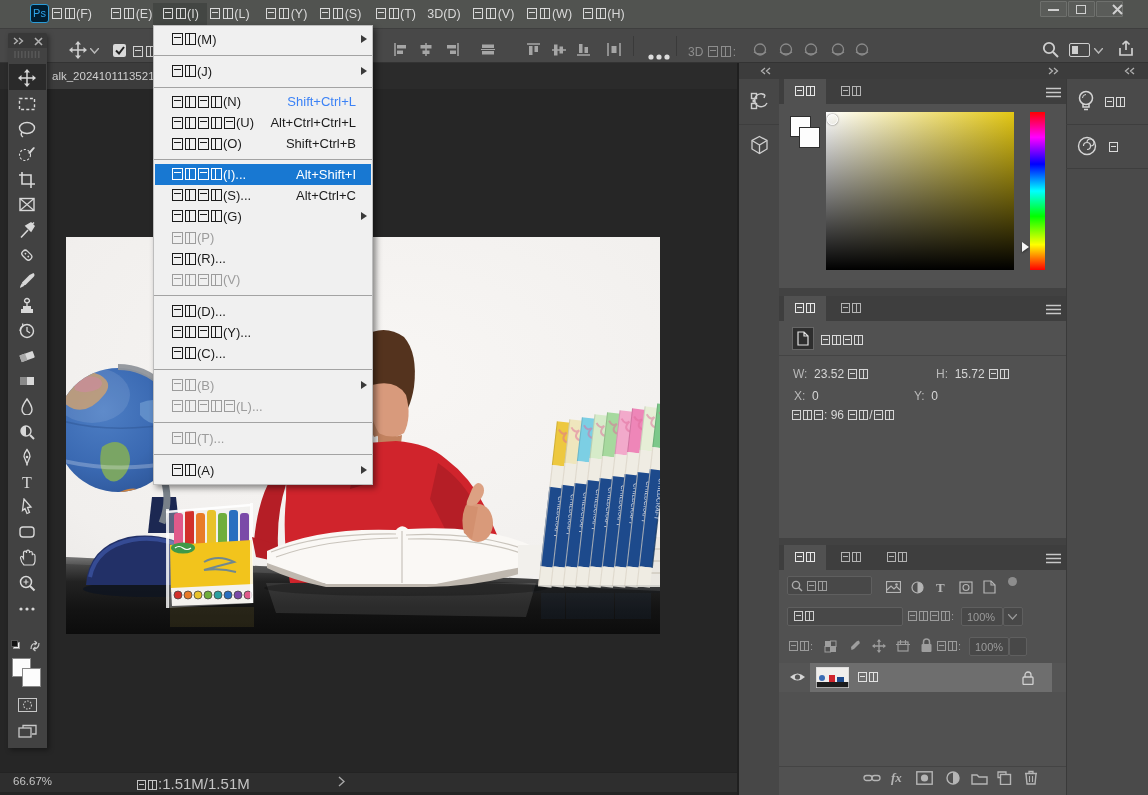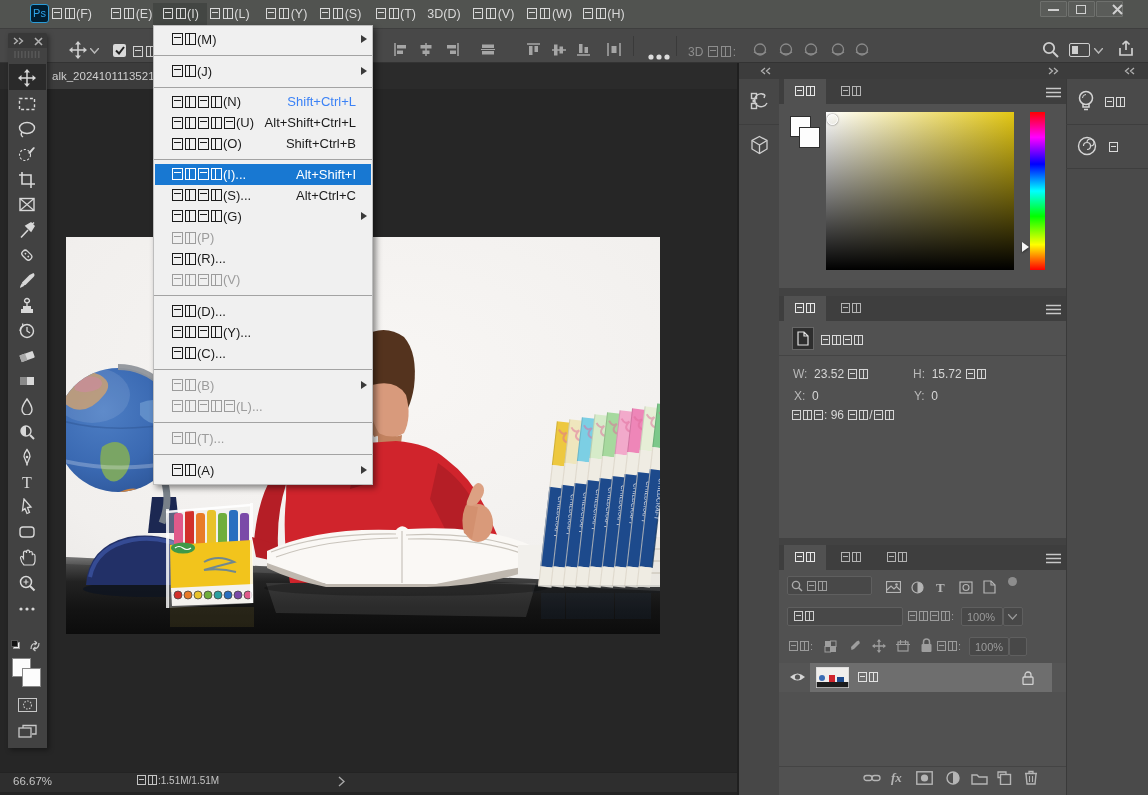--- a/index.html
+++ b/index.html
@@ -136,21 +136,21 @@
     </svg>
 <svg class="abs" style="left:1117px;top:40px" width="18" height="18">
       <path d="M3,8 V15 H15 V8" fill="none" stroke="#cfcfcf" stroke-width="1.7"></path>
       <path d="M9,1 V10 M9,1 L5.5,4.5 M9,1 L12.5,4.5" stroke="#cfcfcf" stroke-width="1.7" fill="none"></path>
     </svg>
 <div class="abs" style="left:0;top:63px;width:737px;height:26px;background:#2b2b2b"></div>
 <div class="abs" style="left:47px;top:63px;width:118px;height:26px;background:#3c3c3c;color:#cfcfcf;font-size:11.5px;line-height:26px;padding-left:5px;overflow:hidden;white-space:nowrap">alk_2024101113521</div>
 <div class="abs" style="left:0;top:89px;width:737px;height:683px;background:#262626"></div>
 <div class="abs" style="left:0;top:772px;width:737px;height:20px;background:#2e2e2e;border-top:1px solid #232323"></div>
 <div class="abs" style="left:13px;top:775px;color:#c4c4c4;font-size:11.5px">66.67%</div>
-<div class="abs" style="left:136px;top:775px;color:#c4c4c4;font-size:10px;white-space:nowrap"><i class="h s"></i><i class="g s"></i>:1.51M/1.51M</div>
+<div class="abs" style="left:136px;top:775px;color:#c4c4c4;font-size:15px;white-space:nowrap"><i class="h s"></i><i class="g s"></i>:1.51M/1.51M</div>
 <svg class="abs" style="left:338px;top:776px" width="7" height="11">
       <path d="M1,1 L6,5.5 L1,10" fill="none" stroke="#a8a8a8" stroke-width="1.4"></path>
     </svg>
 <div class="abs" style="left:0;top:792px;width:737px;height:3px;background:#242424"></div>
 
 <svg class="abs" style="left:66px;top:237px" width="594" height="397" viewBox="0 0 594 397">
 <defs>
 <radialGradient id="wall" cx="0.55" cy="0.35" r="0.9">
  <stop offset="0" stop-color="#f8f6f4"></stop>
           <stop offset="0.7" stop-color="#f1efed"></stop>
@@ -559,21 +559,21 @@
     </svg>
 <div class="abs" style="left:779px;top:321px;width:287px;height:217px;background:#515151"></div>
 <div class="abs" style="left:792px;top:327px;width:22px;height:23px;background:#2e2e2e;border:1px solid #666"></div>
 <svg class="abs" style="left:797px;top:331px" width="12" height="15">
       <path d="M1,1 H7 L11,5 V14 H1 Z M7,1 V5 H11" fill="none" stroke="#e0e0e0" stroke-width="1.2"></path>
     </svg>
 <div class="abs" style="left:820px;top:333px;color:#dadada;font-size:12px;white-space:nowrap"><i class="h s"></i><i class="g s"></i><i class="h s"></i><i class="g s"></i></div>
 <div class="abs" style="left:779px;top:355px;width:287px;height:1px;background:#444"></div>
 <div class="abs" style="left:786px;top:322px;width:273px;height:1px;background:#5e5e5e;opacity:0"></div>
 <div class="abs" style="left:793px;top:367px;color:#d6d6d6;font-size:12px;white-space:nowrap"><span style="color:#b9b9b9">W:</span>&nbsp; 23.52 <i class="h s"></i><i class="g s"></i></div>
-<div class="abs" style="left:913px;top:367px;color:#d6d6d6;font-size:12px;white-space:nowrap"><span style="color:#b9b9b9">H:</span>&nbsp; 15.72 <i class="h s"></i><i class="g s"></i></div>
+<div class="abs" style="left:936px;top:367px;color:#d6d6d6;font-size:12px;white-space:nowrap"><span style="color:#b9b9b9">H:</span>&nbsp; 15.72 <i class="h s"></i><i class="g s"></i></div>
 <div class="abs" style="left:794px;top:389px;color:#d6d6d6;font-size:12px;white-space:nowrap"><span style="color:#b9b9b9">X:</span>&nbsp; 0</div>
 <div class="abs" style="left:914px;top:389px;color:#d6d6d6;font-size:12px;white-space:nowrap"><span style="color:#b9b9b9">Y:</span>&nbsp; 0</div>
 <div class="abs" style="left:791px;top:408px;color:#d6d6d6;font-size:12px;white-space:nowrap"><i class="h s"></i><i class="g s"></i><i class="h s"></i>: 96 <i class="h s"></i><i class="g s"></i>/<i class="h s"></i><i class="g s"></i></div>
 <div class="abs" style="left:779px;top:538px;width:287px;height:7px;background:#424242"></div>
 <div class="abs" style="left:779px;top:545px;width:287px;height:25px;background:#3e3e3e"></div>
 <div class="abs" style="left:784px;top:545px;width:42px;height:25px;background:#515151;color:#e8e8e8;font-size:12px;line-height:25px;text-align:center;white-space:nowrap"><i class="h s"></i><i class="g s"></i></div>
 <div class="abs" style="left:830px;top:545px;width:42px;height:25px;background:#3e3e3e;color:#b4b4b4;font-size:12px;line-height:25px;text-align:center;white-space:nowrap"><i class="h s"></i><i class="g s"></i></div>
 <div class="abs" style="left:876px;top:545px;width:42px;height:25px;background:#3e3e3e;color:#b4b4b4;font-size:12px;line-height:25px;text-align:center;white-space:nowrap"><i class="h s"></i><i class="g s"></i></div>
 <svg class="abs" style="left:1046px;top:553px" width="15" height="11">
       <g stroke="#c8c8c8" stroke-width="1.5">
@@ -714,21 +714,21 @@
 <div class="abs" style="left:153px;top:25px;width:220px;height:460px;background:#f0f0f0;box-shadow:3px 3px 6px rgba(0,0,0,0.45);border:1px solid #bdbdbd"></div>
 <div class="abs menuitem" style="left:171px;top:31.5px;height:17px;color:#1b1b1b;font-size:13px;white-space:nowrap"><i class="h"></i><i class="g"></i>(M)</div>
 <div class="abs" style="left:361px;top:34.5px;width:0;height:0;border-top:4.5px solid transparent;border-bottom:4.5px solid transparent;border-left:6px solid #3a3a3a"></div>
 <div class="abs" style="left:154px;top:55px;width:218px;height:1px;background:#a3a3a3"></div>
 <div class="abs menuitem" style="left:171px;top:63.5px;height:17px;color:#1b1b1b;font-size:13px;white-space:nowrap"><i class="h"></i><i class="g"></i>(J)</div>
 <div class="abs" style="left:361px;top:66.5px;width:0;height:0;border-top:4.5px solid transparent;border-bottom:4.5px solid transparent;border-left:6px solid #3a3a3a"></div>
 <div class="abs" style="left:154px;top:87px;width:218px;height:1px;background:#a3a3a3"></div>
 <div class="abs menuitem" style="left:171px;top:94.0px;height:17px;color:#1b1b1b;font-size:13px;white-space:nowrap"><i class="h"></i><i class="g"></i><i class="h"></i><i class="g"></i>(N)</div>
 <div class="abs menuitem" style="left:220px;top:94.0px;width:136px;text-align:right;color:#3b82f6;font-size:13px;white-space:nowrap">Shift+Ctrl+L</div>
 <div class="abs menuitem" style="left:171px;top:115.0px;height:17px;color:#1b1b1b;font-size:13px;white-space:nowrap"><i class="h"></i><i class="g"></i><i class="h"></i><i class="g"></i><i class="h"></i>(U)</div>
-<div class="abs menuitem" style="left:220px;top:115.0px;width:136px;text-align:right;color:#1b1b1b;font-size:13px;white-space:nowrap">Alt+Shift+Ctrl+L</div>
+<div class="abs menuitem" style="left:220px;top:115.0px;width:136px;text-align:right;color:#1b1b1b;font-size:13px;white-space:nowrap">Alt+Ctrl+Ctrl+L</div>
 <div class="abs menuitem" style="left:171px;top:136.0px;height:17px;color:#1b1b1b;font-size:13px;white-space:nowrap"><i class="h"></i><i class="g"></i><i class="h"></i><i class="g"></i>(O)</div>
 <div class="abs menuitem" style="left:220px;top:136.0px;width:136px;text-align:right;color:#1b1b1b;font-size:13px;white-space:nowrap">Shift+Ctrl+B</div>
 <div class="abs" style="left:154px;top:158.5px;width:218px;height:1px;background:#a3a3a3"></div>
 <div class="abs menuitem" style="left:155px;top:163.5px;width:216px;height:21px;background:#1878d2"></div>
 <div class="abs menuitem" style="left:171px;top:166.5px;height:17px;color:#ffffff;font-size:13px;white-space:nowrap"><i class="h"></i><i class="g"></i><i class="h"></i><i class="g"></i>(I)...</div>
 <div class="abs menuitem" style="left:220px;top:166.5px;width:136px;text-align:right;color:#ffffff;font-size:13px;white-space:nowrap">Alt+Shift+I</div>
 <div class="abs menuitem" style="left:171px;top:187.5px;height:17px;color:#1b1b1b;font-size:13px;white-space:nowrap"><i class="h"></i><i class="g"></i><i class="h"></i><i class="g"></i>(S)...</div>
 <div class="abs menuitem" style="left:220px;top:187.5px;width:136px;text-align:right;color:#1b1b1b;font-size:13px;white-space:nowrap">Alt+Ctrl+C</div>
 <div class="abs menuitem" style="left:171px;top:208.5px;height:17px;color:#1b1b1b;font-size:13px;white-space:nowrap"><i class="h"></i><i class="g"></i><i class="h"></i><i class="g"></i>(G)</div>
 <div class="abs" style="left:361px;top:211.5px;width:0;height:0;border-top:4.5px solid transparent;border-bottom:4.5px solid transparent;border-left:6px solid #3a3a3a"></div>

